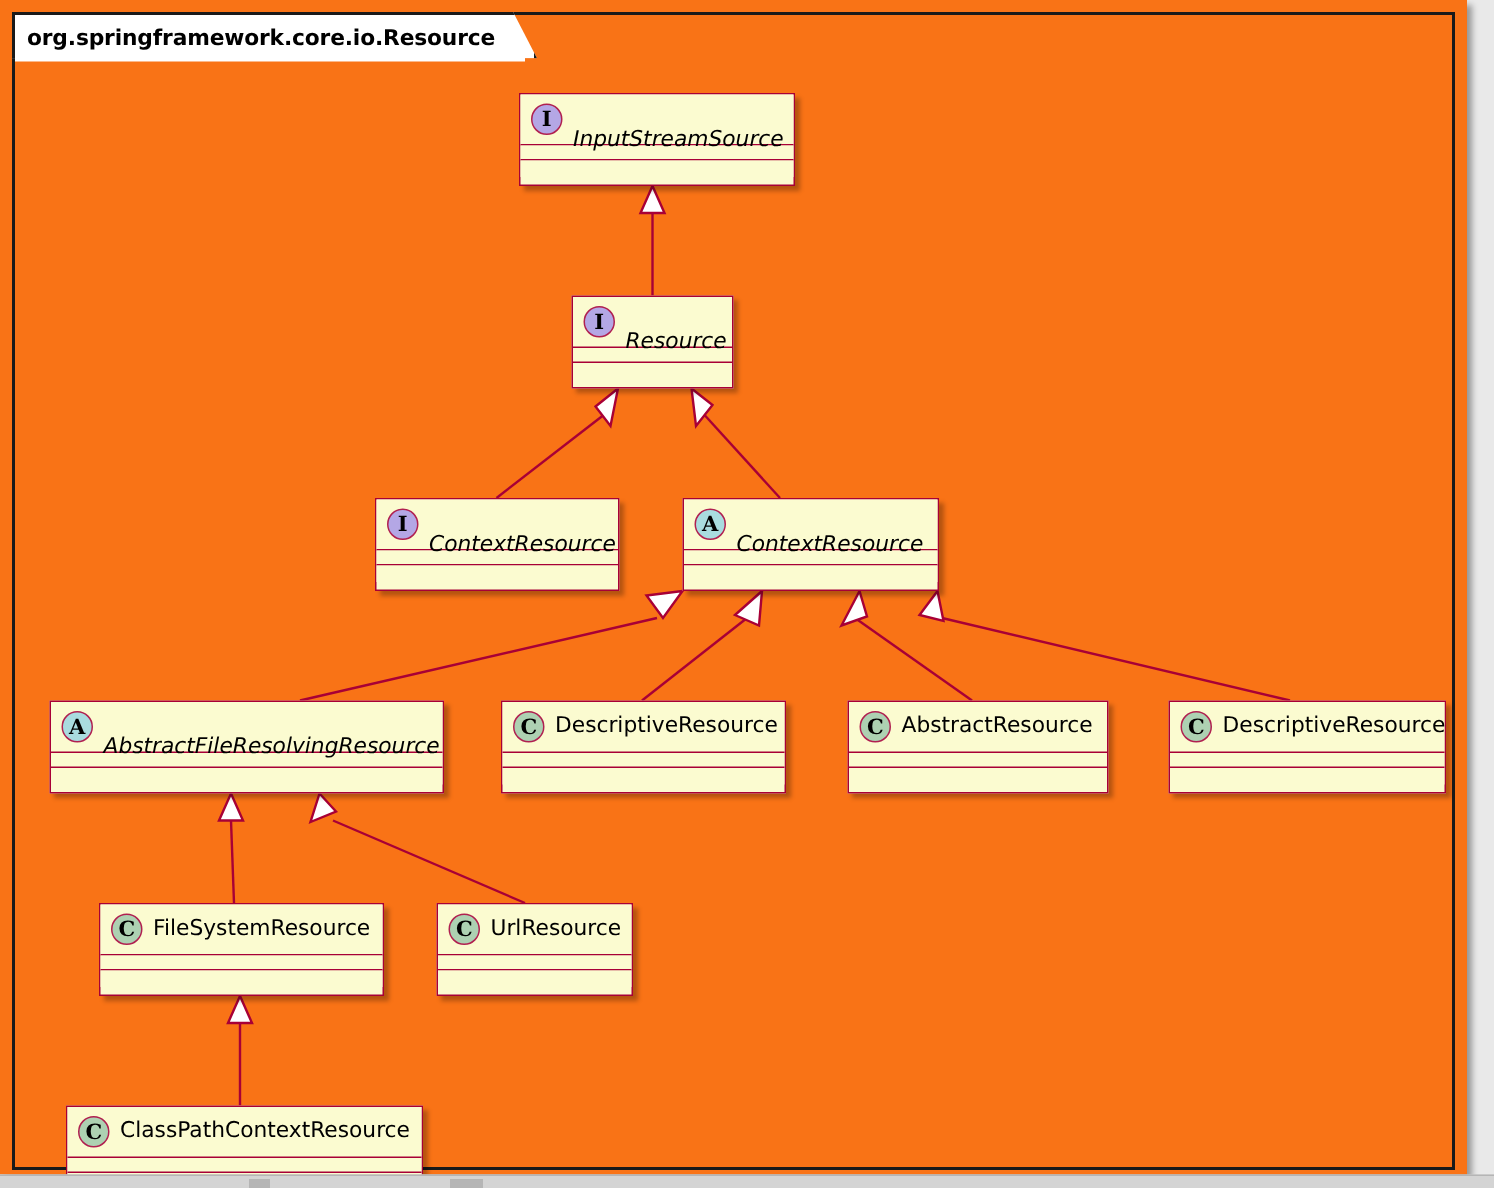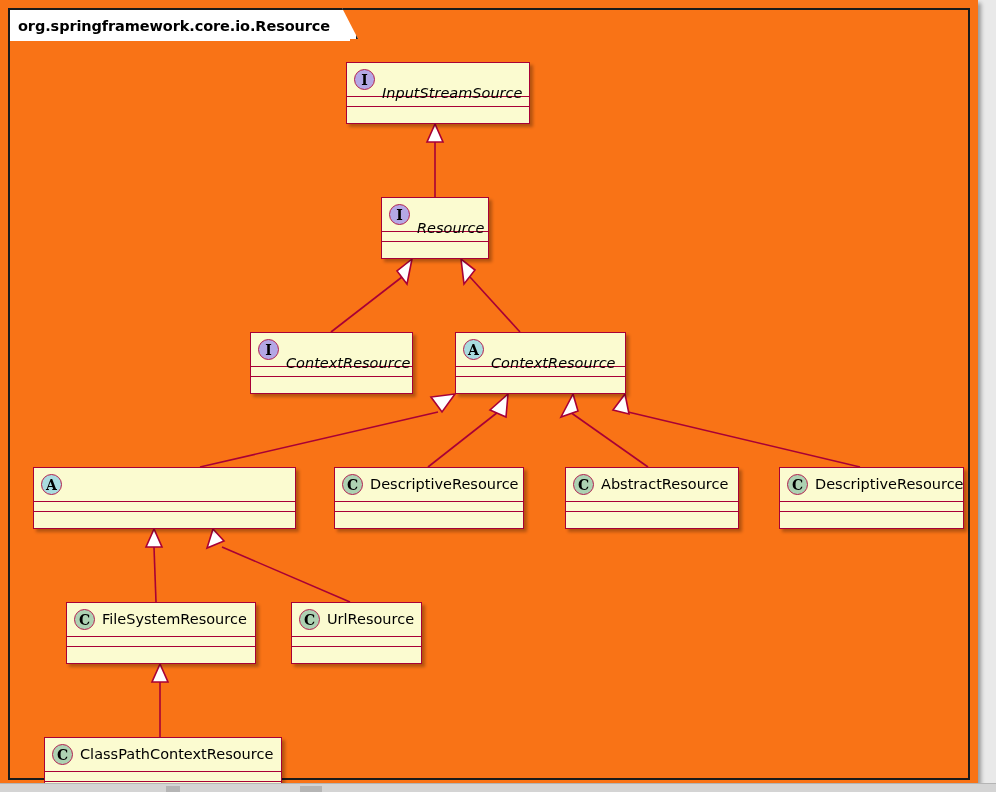--- a/index.html
+++ b/index.html
@@ -244,20 +244,21 @@
           <div class="uml-title">
             <span class="badge abst">A</span>
             <span class="uml-name italic">ContextResource</span>
           </div>
           <div class="uml-compartment"></div>
           <div class="uml-compartment last"></div>
         </div>
         <div class="uml-node" style="left: 33px; top: 467px; width: 263px; height: 62px;">
           <div class="uml-title">
             <span class="badge abst">A</span>
+            <span class="uml-name italic">AbstractFileResolvingResource</span>
           </div>
           <div class="uml-compartment"></div>
           <div class="uml-compartment last"></div>
         </div>
         <div class="uml-node" style="left: 334px; top: 467px; width: 190px; height: 62px;">
           <div class="uml-title">
             <span class="badge cls">C</span>
             <span class="uml-name">DescriptiveResource</span>
           </div>
           <div class="uml-compartment"></div>

